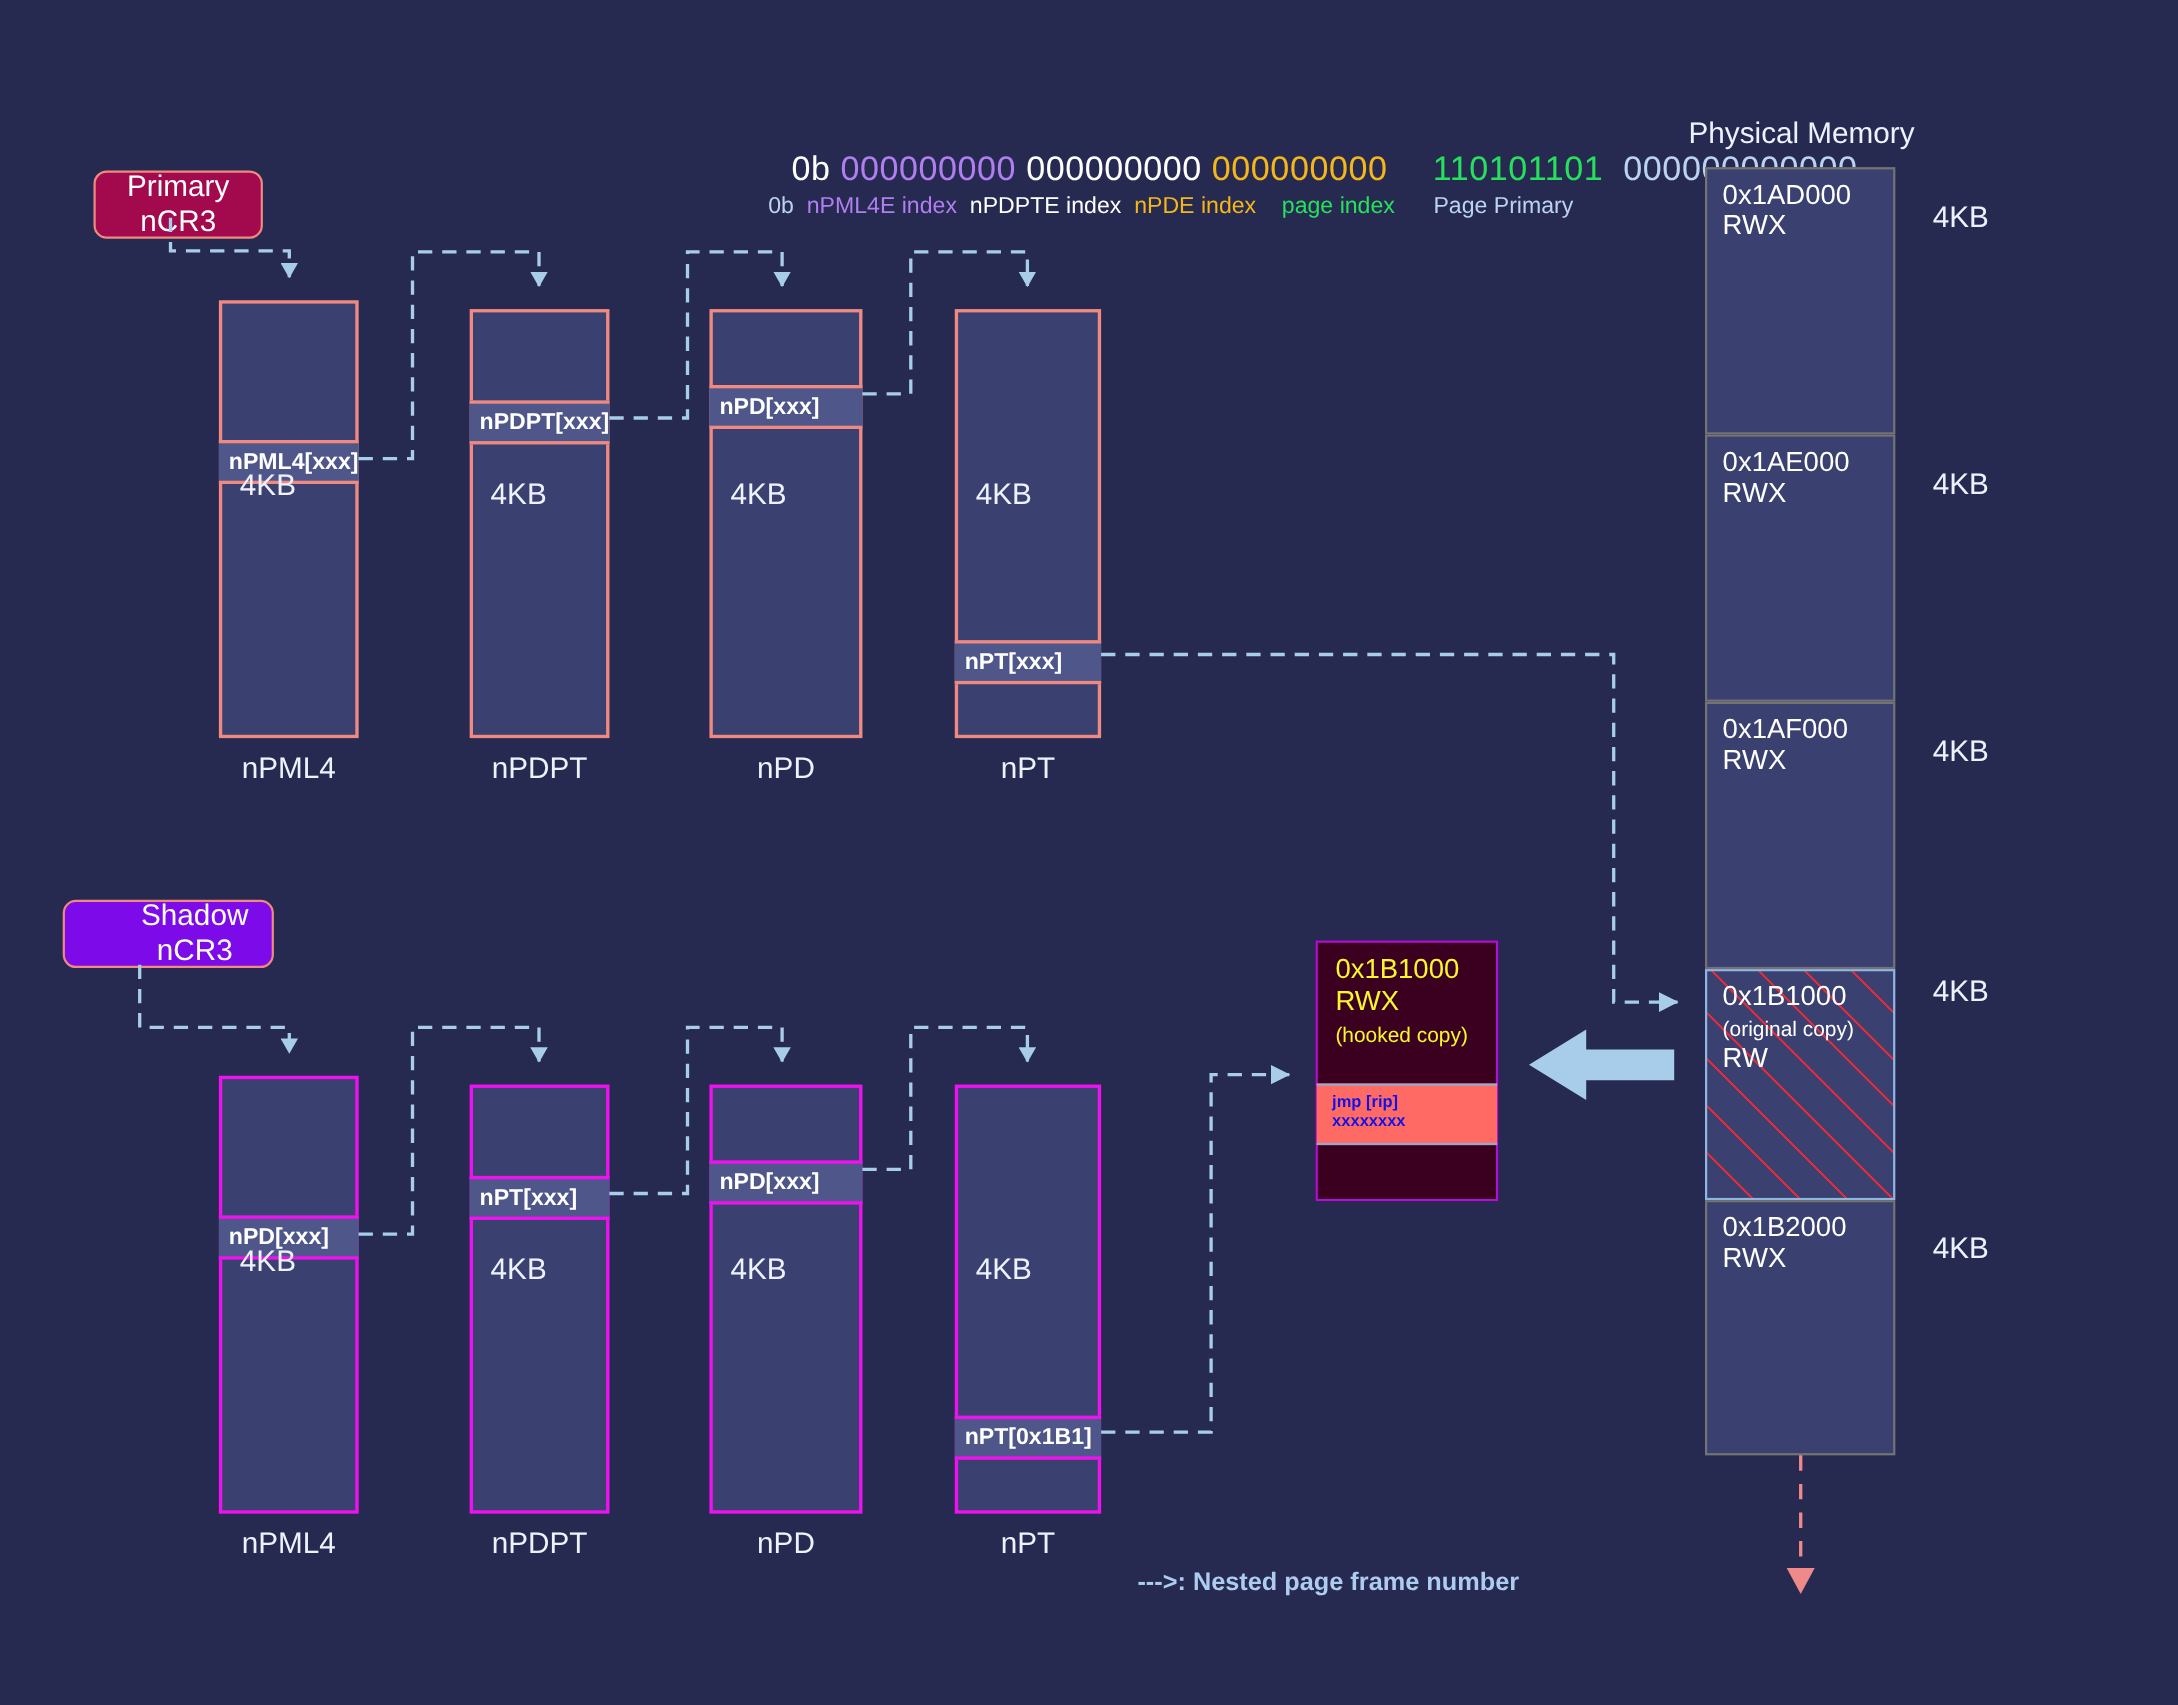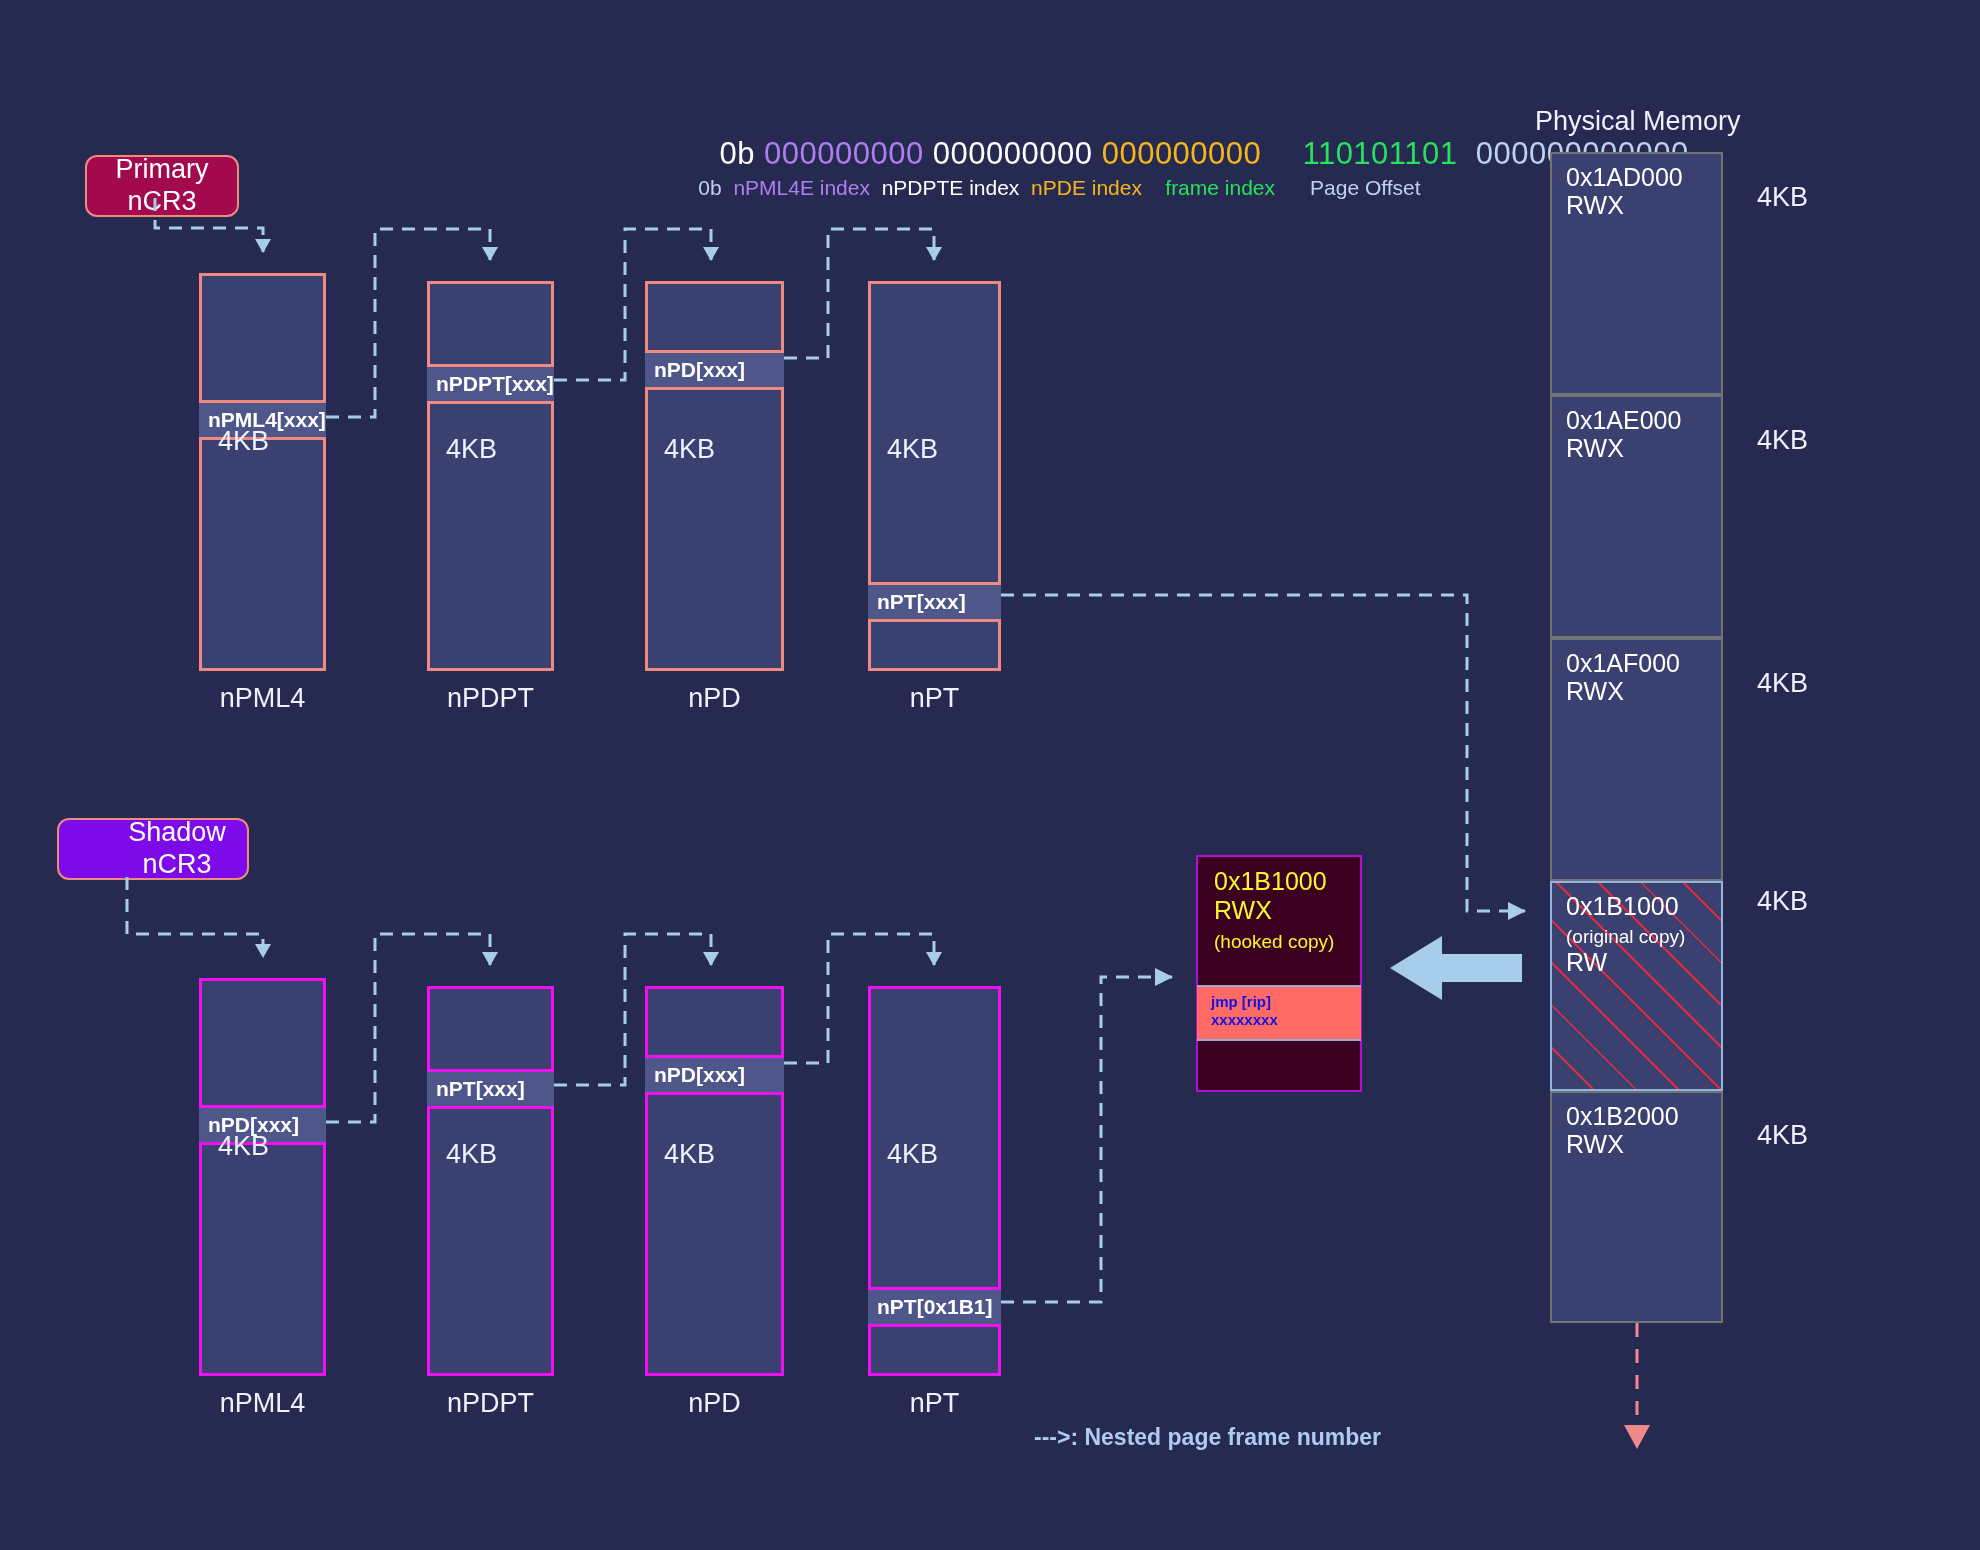--- a/index.html
+++ b/index.html
@@ -84,21 +84,21 @@
 </head>
 <body>
 
 <div id="stage">
 
   <div class="abs bitline" style="left:683px;top:100px;">
     <span class="bit-0b">0b</span><span> </span><span class="bit-pml4">000000000</span><span> </span><span class="bit-pdpt">000000000</span><span> </span><span class="bit-pde">000000000</span><span> </span><span class="bit-pte">110101101</span><span>  </span><span class="bit-off">000000000000</span>
   </div>
 
   <div class="abs lbl-row" style="left:675px;top:152px;">
-    <span class="lb-0b">0b</span><span>  </span><span class="lb-pml4">nPML4E index</span><span>  </span><span class="lb-pdpt">nPDPTE index</span><span>  </span><span class="lb-pde">nPDE index</span><span>    </span><span class="lb-pte">frame index</span><span>      </span><span class="lb-off">Page Offset</span>
+    <span class="lb-0b">0b</span><span>  </span><span class="lb-pml4">nPML4E index</span><span>  </span><span class="lb-pdpt">nPDPTE index</span><span>  </span><span class="lb-pde">nPDE index</span><span>    </span><span class="lb-pte">page index</span><span>      </span><span class="lb-off">Page Primary</span>
   </div>
 
   <div class="abs pill pill-primary" style="left:85px;top:139px;width:150px;height:58px;margin-top:16px;">
     <div>
       <div>Primary</div>
       <div>nCR3</div>
     </div>
   </div>
 
   <div class="abs pill pill-shadow" style="left:57px;top:818px;width:140px;height:58px;padding-left:48px;">

